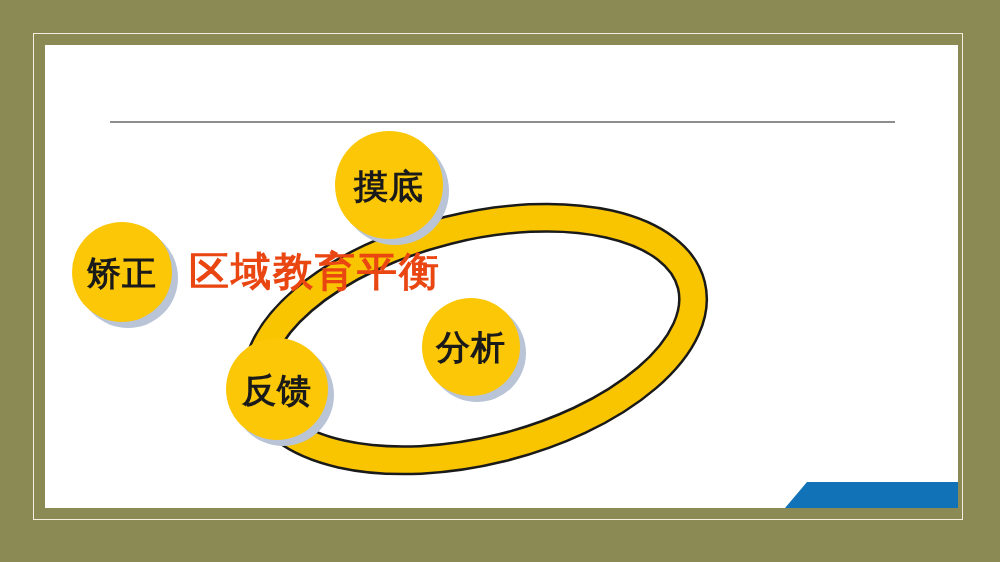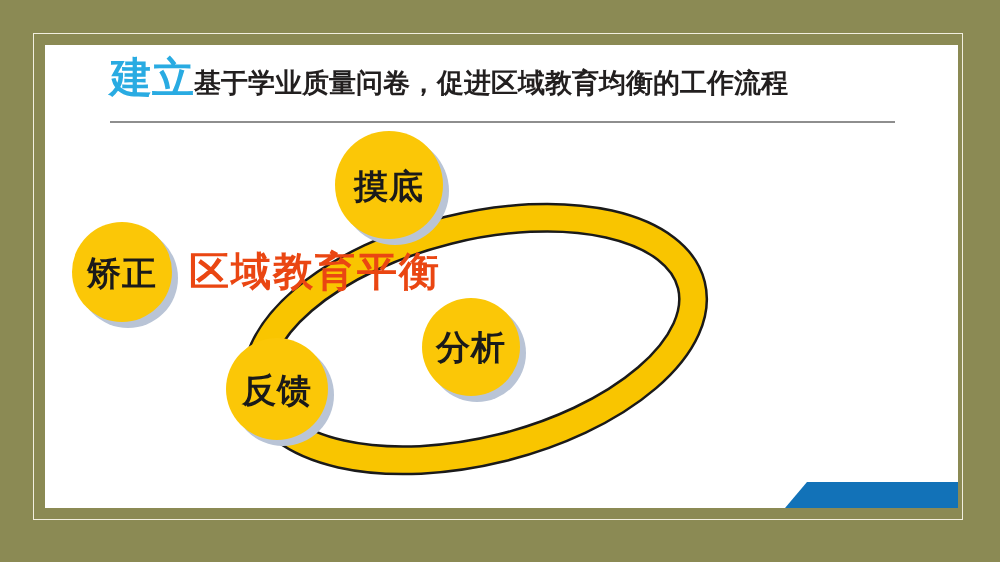--- a/index.html
+++ b/index.html
@@ -127,23 +127,20 @@
 </head>
 <body>
 
 <div id="slide" style="background: rgb(139, 138, 84);">
 
   <div id="frame-keyline" style="border-color: rgb(242, 239, 223);"></div>
 
   <div id="content-card" style="background: rgb(255, 255, 255);">
 
     <div id="header">
-      <div id="title-line">
-        <span id="title-accent" style="color: rgb(41, 171, 226);">建立</span><span id="title-rest" style="color: rgb(34, 31, 31);">基于学业质量问卷，促进区域教育均衡的工作流程</span>
-      </div>
       <div id="title-rule" style="background: rgb(142, 142, 142);"></div>
     </div>
 
     <div id="diagram">
       <svg id="diagram-svg" width="913" height="383" viewBox="0 0 913 383">
         <defs>
 
           <clipPath id="clip-front">
             <rect x="0" y="150" width="913" height="233"></rect>
           </clipPath>

